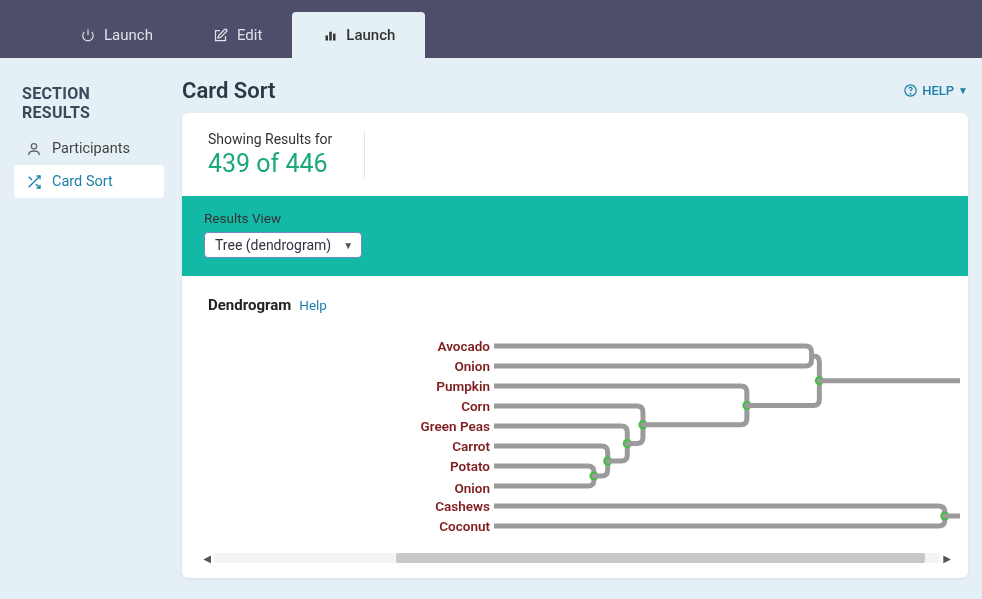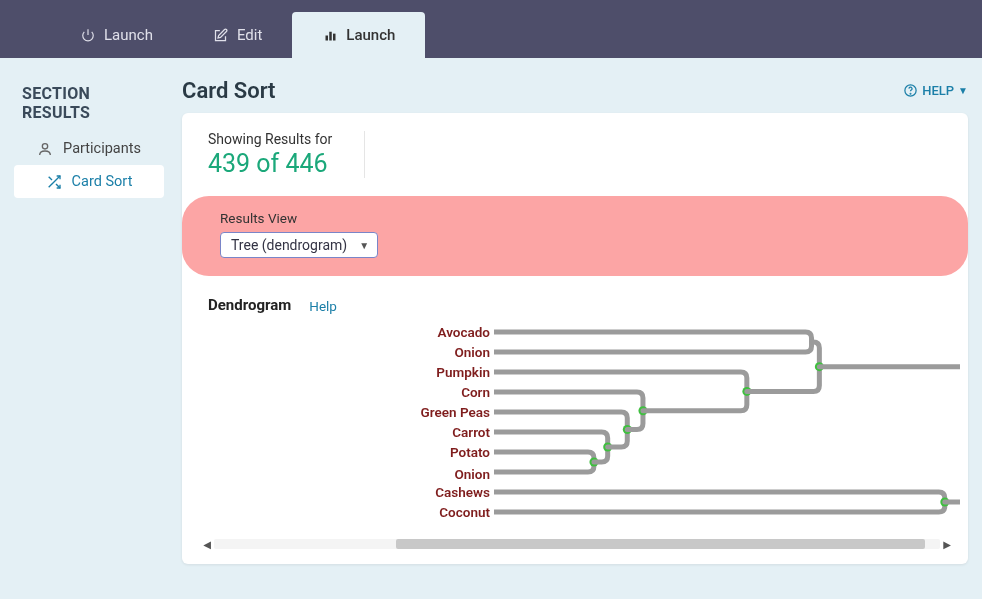--- a/index.html
+++ b/index.html
@@ -6,43 +6,43 @@
 body { font-family: -apple-system, BlinkMacSystemFont, "Segoe UI", Roboto, sans-serif; background: #e4f0f5; color: #333; }
 
 .topbar { background: #4e4e6a; height: 58px; display: flex; align-items: flex-end; padding-left: 50px; }
 .tab { color: #e0e0ea; padding: 14px 30px; display: flex; align-items: center; gap: 8px; font-size: 15px; cursor: pointer; position: relative; }
 .tab.active { background: #e4f0f5; color: #333; border-top-left-radius: 4px; border-top-right-radius: 4px; font-weight: 500; }
 .tab-icon { width: 16px; height: 16px; display: inline-flex; align-items: center; justify-content: center; }
 
 .layout { display: flex; padding: 20px 14px; gap: 18px; }
 .sidebar { width: 150px; flex-shrink: 0; }
 .sidebar-header { font-size: 16px; font-weight: 700; color: #3a4a5a; letter-spacing: 0.3px; padding: 6px 8px 10px; }
-.sidebar-item { display: flex; align-items: center; gap: 10px; padding: 8px 12px; font-size: 14.5px; color: #444; cursor: pointer; border-radius: 4px; justify-content: center; }
+.sidebar-item { display: flex; align-items: center; gap: 10px; padding: 8px 12px; font-size: 14.5px; color: #444; cursor: pointer; border-radius: 4px; }
 .sidebar-item.active { background: #fff; color: #1b7fa8; }
 .sidebar-item .si-icon { width: 16px; height: 16px; }
 
 .main { flex: 1; min-width: 0; }
 .main-header-row { display: flex; align-items: center; justify-content: space-between; margin-bottom: 10px; }
 .page-title { font-size: 22px; font-weight: 600; color: #2a3a45; }
 .help-link { color: #1b7fa8; font-size: 13px; font-weight: 500; display: flex; align-items: center; gap: 4px; cursor: pointer; }
 .help-link svg { width: 15px; height: 15px; }
 
 .card { background: #fff; border-radius: 6px; box-shadow: 0 1px 3px rgba(0,0,0,0.08); overflow: hidden; }
 .card-top { padding: 18px 26px; display: flex; align-items: center; }
 .srf-block { padding-right: 32px; border-right: 1px solid #e5e5e5; }
 .srf-label { font-size: 14px; color: #333; margin-bottom: 2px; }
 .srf-value { font-size: 25px; color: #1ba87a; font-weight: 400; }
 
-.results-view-bar { background: #fca5a5; padding: 14px 38px 18px; border-radius: 27px; }
+.results-view-bar { background: #14b8a6; padding: 14px 22px 18px; }
 .rv-label { font-size: 13.5px; color: #333; margin-bottom: 6px; }
 .rv-select { display: inline-flex; align-items: center; gap: 12px; font-size: 14px; color: #334; background: #fff; border: 1px solid #7a85c8; border-radius: 4px; padding: 4px 8px 4px 10px; cursor: pointer; }
 .rv-select .caret { font-size: 10px; color: #555; }
 
 .dendro-section { padding: 20px 8px 12px 12px; }
-.dendro-header { display: flex; align-items: flex-end; gap: 18px; padding-left: 14px; margin-bottom: 8px; }
+.dendro-header { display: flex; align-items: center; gap: 8px; padding-left: 14px; margin-bottom: 22px; }
 .dendro-title { font-size: 15px; font-weight: 700; color: #222; }
 .dendro-help { font-size: 13.5px; color: #1b7fa8; cursor: pointer; }
 
 .dendro-wrap { position: relative; height: 210px; overflow: hidden; }
 .dendro-labels { position: absolute; left: 0; top: 0; width: 296px; }
 .dendro-label { position: absolute; right: 0; font-size: 13.5px; font-weight: 600; color: #7f1d1d; transform: translateY(-50%); text-align: right; white-space: nowrap; }
 .dendro-svg { position: absolute; left: 300px; top: 0; }
 
 .scrollbar-row { display: flex; align-items: center; height: 16px; margin: 4px 6px 0; }
 .sb-arrow { width: 14px; font-size: 10px; color: #555; text-align: center; cursor: pointer; user-select: none; }

